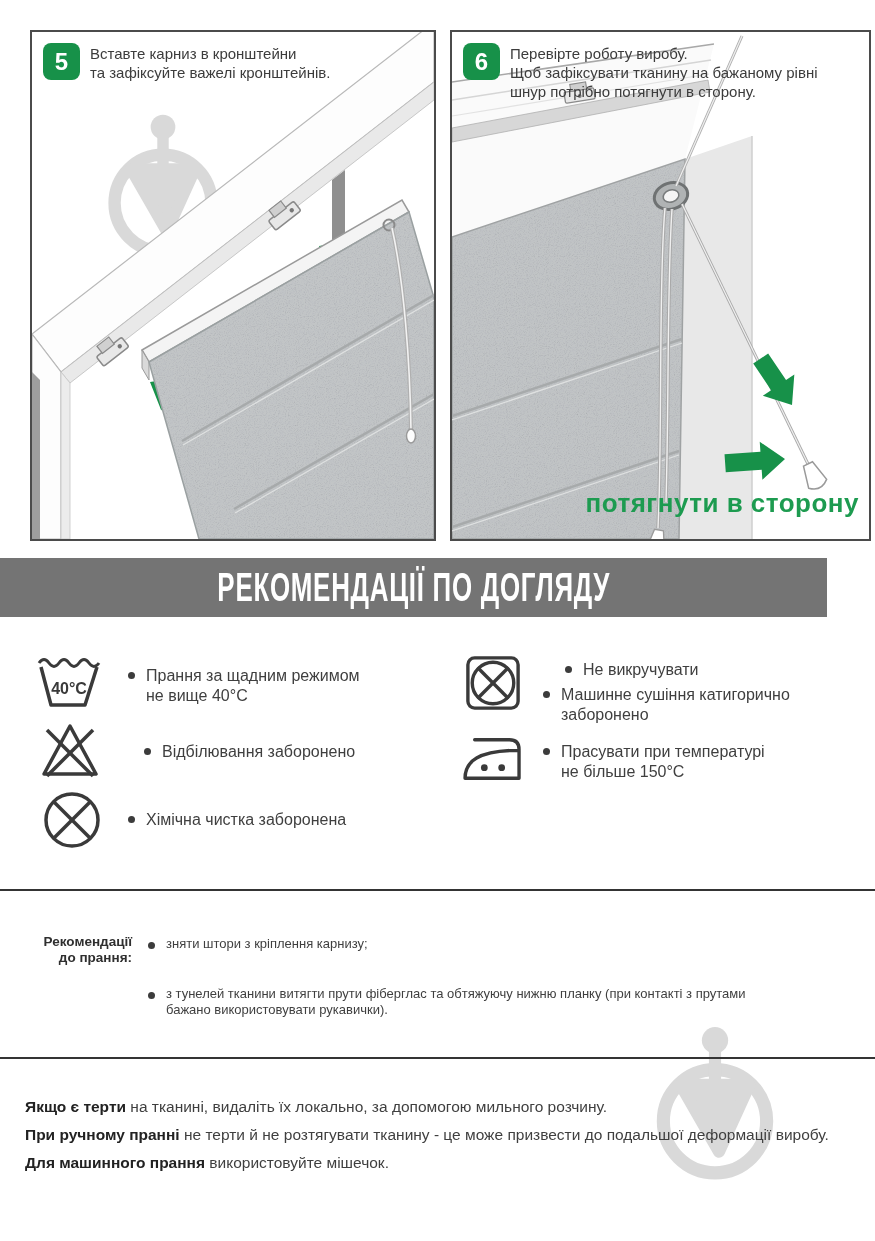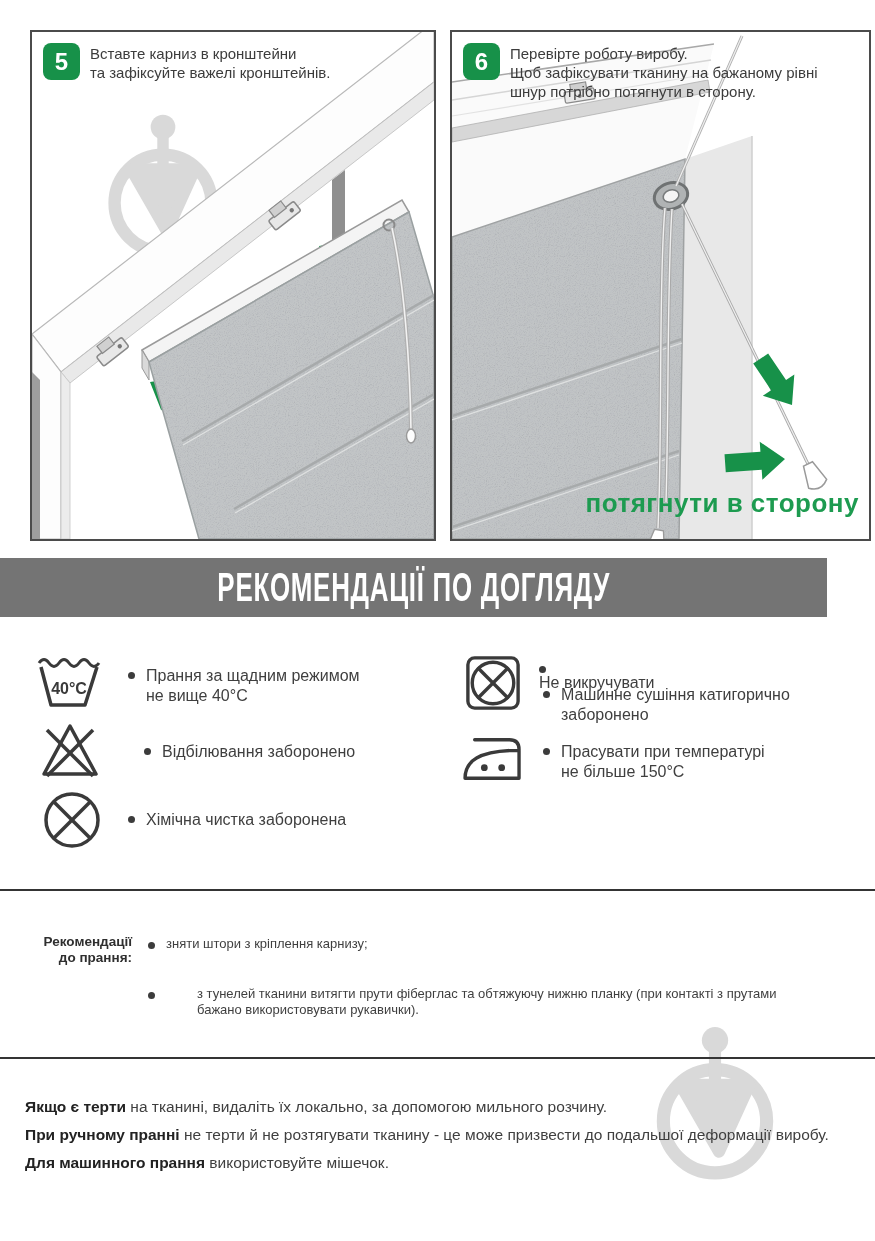--- a/index.html
+++ b/index.html
@@ -47,21 +47,21 @@
   .div-1{top:889px;}
   .div-2{top:1057px;}
   
   .wash-label{
     position:absolute;left:18px;top:934px;width:114px;text-align:right;
     font-size:13.5px;font-weight:bold;line-height:1.15;color:#2f2f2f;
   }
   .wash-bullet{position:absolute;left:148px;display:flex;align-items:flex-start;font-size:13px;line-height:1.25;color:#3f3f3f;}
   .wb-1{top:936px;}
   .wb-2{top:961px;}
-  .wb-3{top:986px;gap:31px;}
+  .wb-3{top:986px;}
   
   .note{position:absolute;left:25px;right:20px;font-size:15.5px;color:#3f3f3f;z-index:2;}
   .note b{color:#222;}
   .note-1{top:1098px;}
   .note-2{top:1126px;}
   .note-3{top:1154px;}
 </style>
 </head>
 <body>
 
@@ -248,21 +248,21 @@
   </div>
 
   <div class="care-icon" style="left:465px;top:655px;">
     <svg width="56" height="56" viewBox="0 0 58 58">
       <rect x="3" y="3" width="52" height="52" rx="7" fill="none" stroke="#3a3a3a" stroke-width="3.5"></rect>
       <circle cx="29" cy="29" r="21.5" fill="none" stroke="#3a3a3a" stroke-width="3.5"></circle>
       <line x1="13" y1="13" x2="45" y2="45" stroke="#3a3a3a" stroke-width="3.5"></line>
       <line x1="45" y1="13" x2="13" y2="45" stroke="#3a3a3a" stroke-width="3.5"></line>
     </svg>
   </div>
-  <div class="care-item" style="left:539px;top:660px;flex-direction:column;">
+  <div class="care-item" style="left:565px;top:660px;">
     <span class="dot"></span>
     <span>Не викручувати</span>
   </div>
   <div class="care-item ws-pre" style="left:543px;top:685px;">
     <span class="dot"></span>
     <span>Машинне сушіння катигорично
 заборонено</span>
   </div>
 
   <div class="care-icon" style="left:461px;top:732px;">

